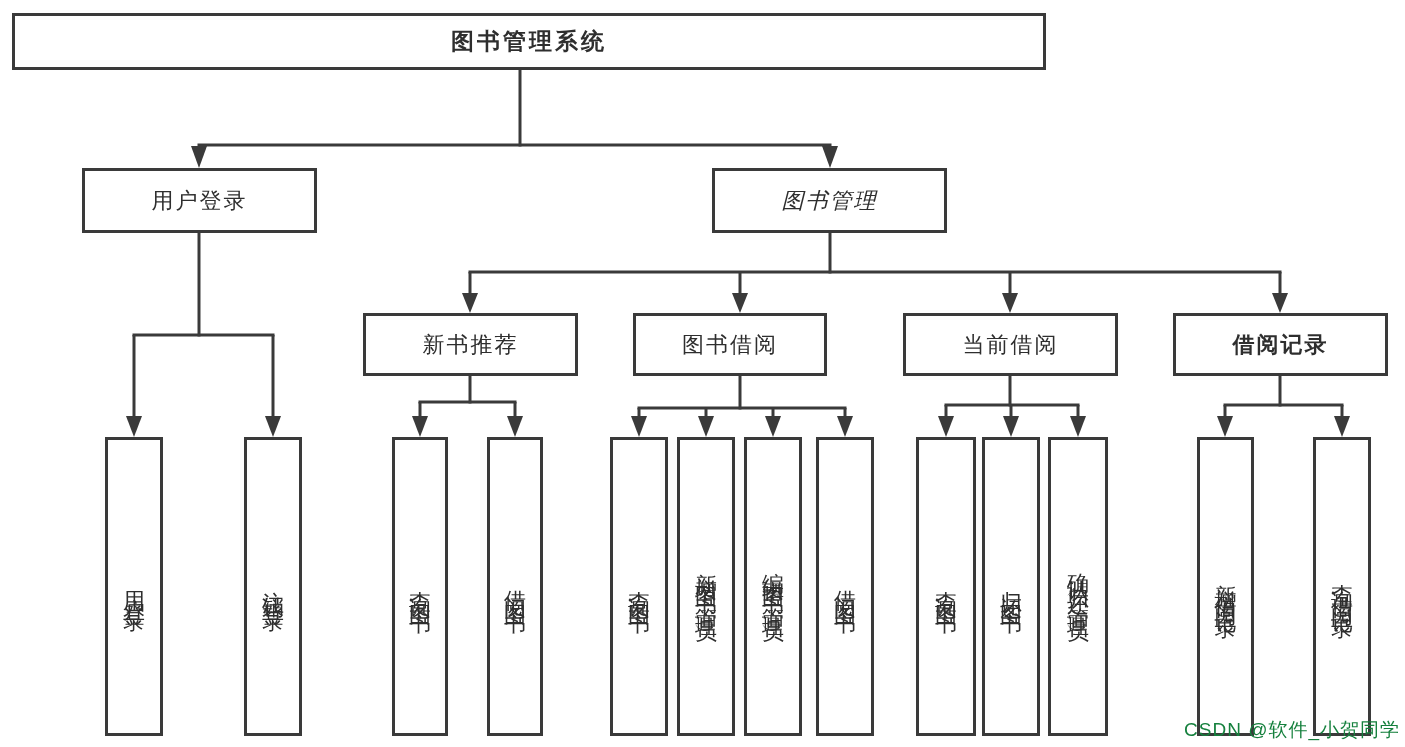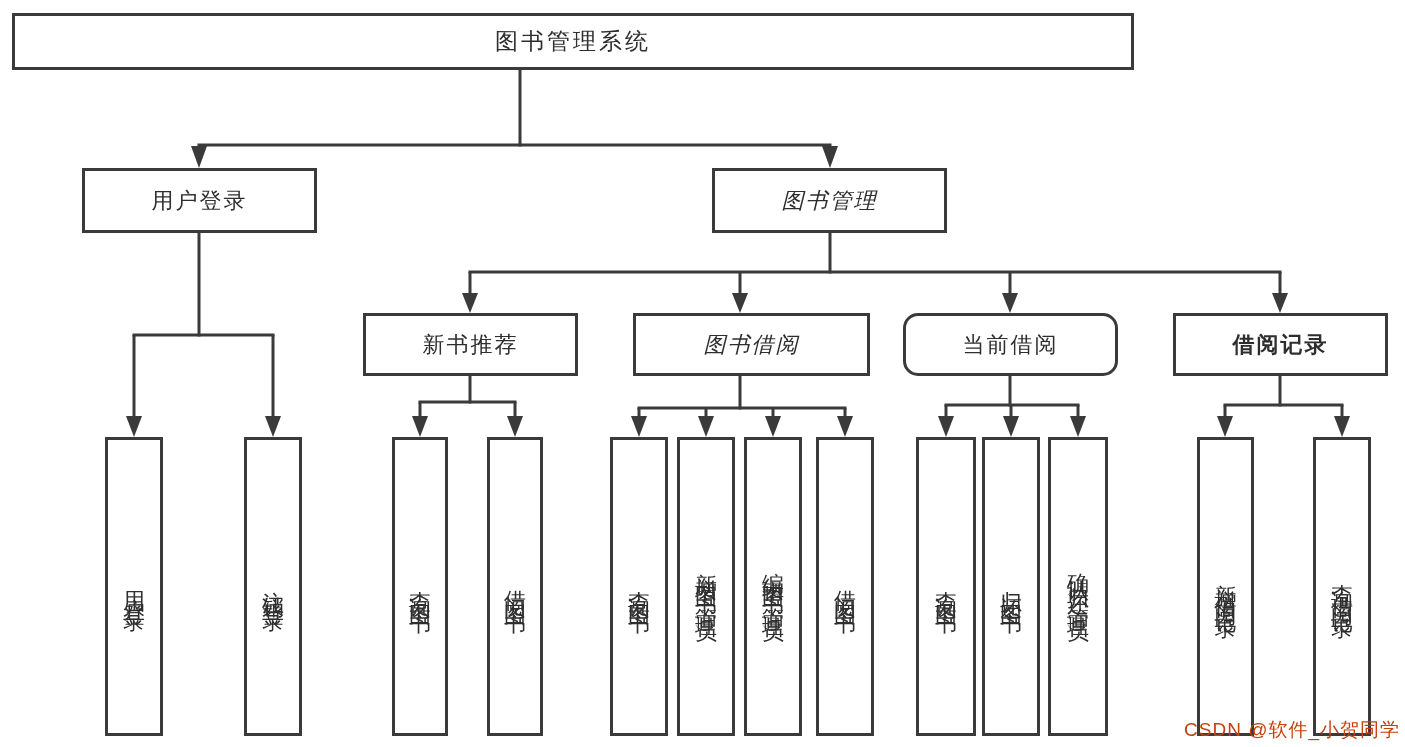--- a/index.html
+++ b/index.html
@@ -50,21 +50,21 @@
     letter-spacing: 7px;
     line-height: 1;
     white-space: nowrap;
   }
   .watermark {
     position: absolute;
     right: 5px;
     bottom: 4px;
     font-size: 19px;
     letter-spacing: 1px;
-    color: #c2410c;
+    color: #15803d;
     z-index: 3;
     white-space: nowrap;
   }
 </style>
 </head>
 <body>
 
 <div class="canvas">
 
   <svg class="connector-svg" viewBox="0 0 1405 747" xmlns="http://www.w3.org/2000/svg">
@@ -122,38 +122,38 @@
 
       <line x1="1280" y1="376" x2="1280" y2="406.5"></line>
       <line x1="1223.5" y1="405" x2="1343.5" y2="405"></line>
       <line x1="1225" y1="405" x2="1225" y2="418"></line>
       <polygon points="1217,416 1233,416 1225,437" stroke="none"></polygon>
       <line x1="1342" y1="405" x2="1342" y2="418"></line>
       <polygon points="1334,416 1350,416 1342,437" stroke="none"></polygon>
     </g>
   </svg>
 
-  <div class="node hnode root-node" style="left:12px; top:13px; width:1122px; height:57px;">
+  <div class="node hnode root-node" style="left:12px; top:13px; width:1034px; height:57px;font-weight:bold;">
     <span class="label">图书管理系统</span>
   </div>
 
   <div class="node hnode" style="left:82px; top:168px; width:235px; height:65px;">
     <span class="label">用户登录</span>
   </div>
   <div class="node hnode" style="left:712px; top:168px; width:235px; height:65px;font-style:italic;">
     <span class="label">图书管理</span>
   </div>
 
   <div class="node hnode" style="left:363px; top:313px; width:215px; height:63px;">
     <span class="label">新书推荐</span>
   </div>
-  <div class="node hnode" style="left:633px; top:313px; width:237px; height:63px;font-style:italic;">
+  <div class="node hnode" style="left:633px; top:313px; width:194px; height:63px;">
     <span class="label">图书借阅</span>
   </div>
-  <div class="node hnode" style="left:903px; top:313px; width:215px; height:63px;border-radius:15px;">
+  <div class="node hnode" style="left:903px; top:313px; width:215px; height:63px;">
     <span class="label">当前借阅</span>
   </div>
   <div class="node hnode" style="left:1173px; top:313px; width:215px; height:63px;font-weight:bold;">
     <span class="label">借阅记录</span>
   </div>
 
   <div class="node vnode" style="left:105px; top:437px; width:58px; height:299px;">
     <span class="label">用户登录</span>
   </div>
   <div class="node vnode" style="left:244px; top:437px; width:58px; height:299px;">

